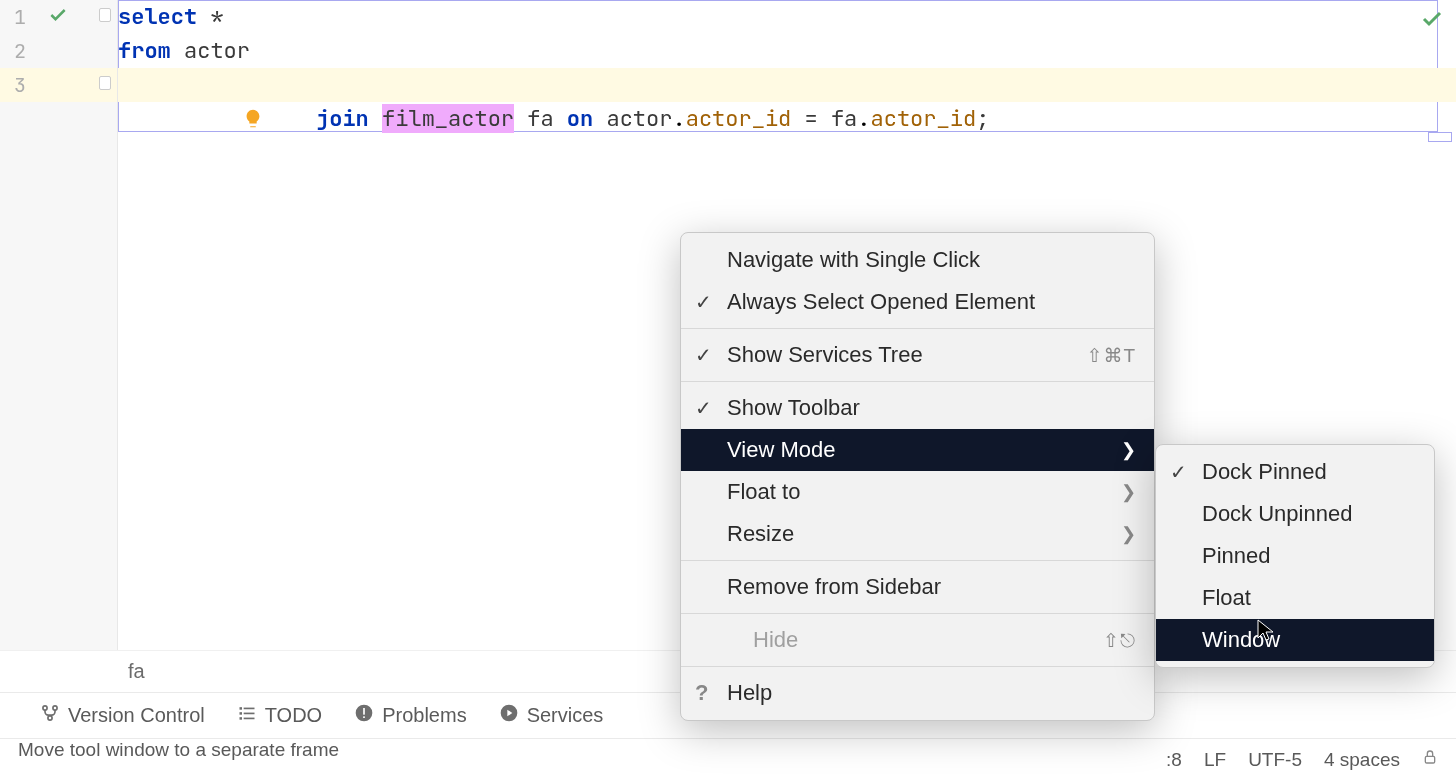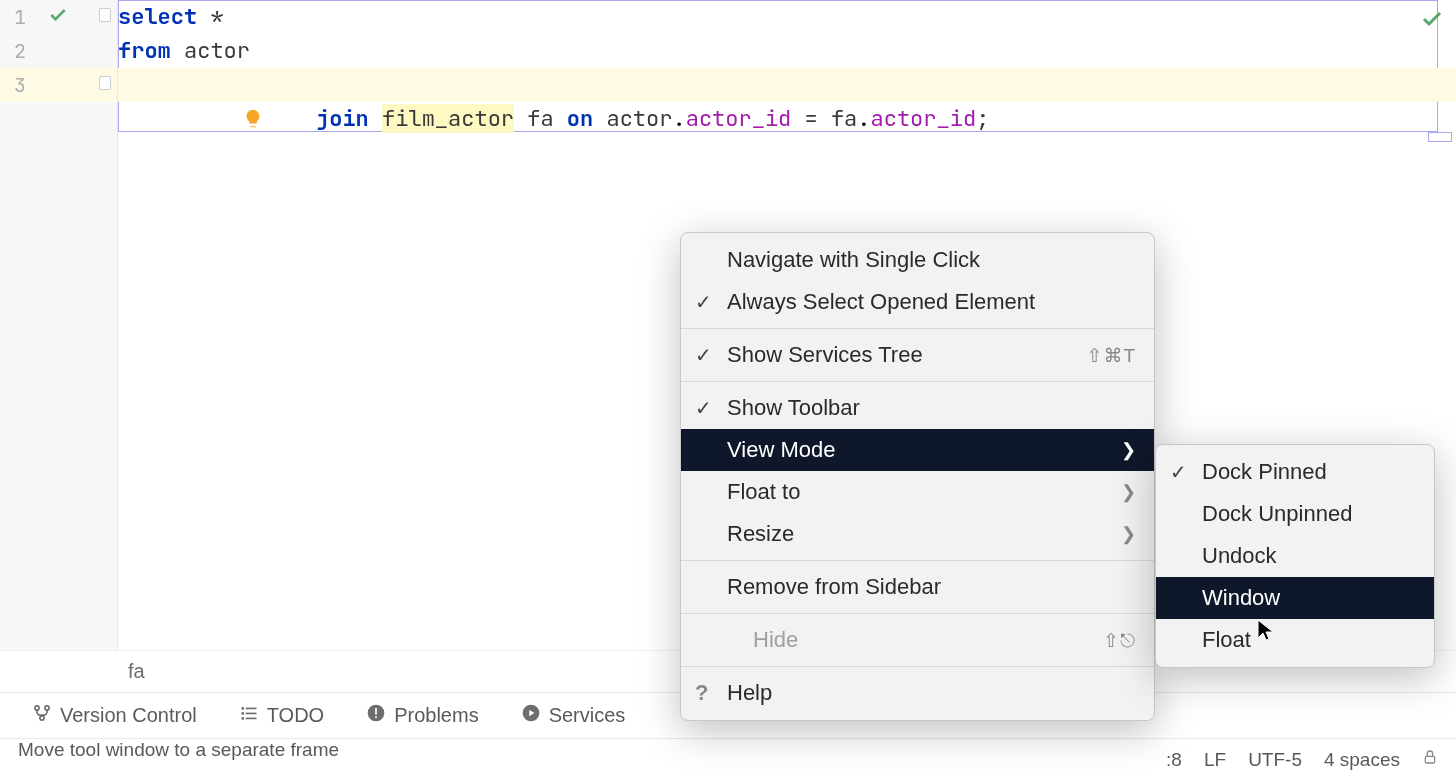--- a/index.html
+++ b/index.html
@@ -86,22 +86,22 @@
     position: absolute;
     left: 1310px;
     top: 132px;
     width: 24px;
     height: 10px;
     border: 1px solid #a8a8f0;
     pointer-events: none;
   }
   .kw { color: #0033b3; font-weight: bold; }
   .ident { color: #3a3a3a; }
-  .col { color: #a21caf; }
-  .table-hl { background: #fef9c3; }
+  .col { color: #a16207; }
+  .table-hl { background: #f0abfc; }
   .bulb {
     position: absolute;
     left: 18px;
     top: 4px;
     width: 24px;
     height: 24px;
     display: inline-block;
   }
   .bulb svg { width: 22px; height: 22px; }
   .editor-status-icon {
@@ -118,22 +118,22 @@
     padding-left: 128px;
     font-size: 20px;
     color: #6c6c6c;
     border-top: 1px solid #f0f0f0;
     background: #fff;
   }
   .tool-bar {
     height: 46px;
     display: flex;
     align-items: center;
-    padding-left: 32px;
-    gap: 42px;
+    padding-left: 40px;
+    gap: 32px;
     border-top: 1px solid #eaeaea;
     background: #fff;
   }
   .tool-item {
     display: flex;
     align-items: center;
     gap: 8px;
     color: #5a5a5a;
     font-size: 20px;
   }
@@ -404,27 +404,27 @@
 
 <div class="submenu">
   <div class="menu-item">
     <span class="menu-check">✓</span>
     <span>Dock Pinned</span>
   </div>
   <div class="menu-item">
     <span>Dock Unpinned</span>
   </div>
   <div class="menu-item">
-    <span>Undock</span>
+    <span>Pinned</span>
+  </div>
+  <div class="menu-item">
+    <span>Float</span>
   </div>
   <div class="menu-item selected">
     <span>Window</span>
-  </div>
-  <div class="menu-item">
-    <span>Float</span>
   </div>
 </div>
 
 <div class="cursor-arrow">
   <svg width="20" height="26" viewBox="0 0 20 26">
     <path d="M2 2 L2 20 L7 15 L10 22 L13 21 L10 14 L17 14 Z" fill="#000" stroke="#fff" stroke-width="1"></path>
   </svg>
 </div>
 
 </body></html>

